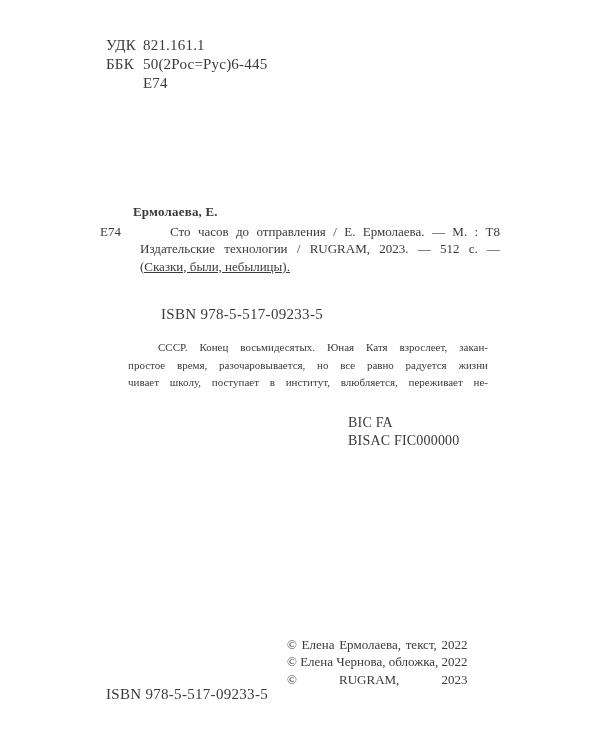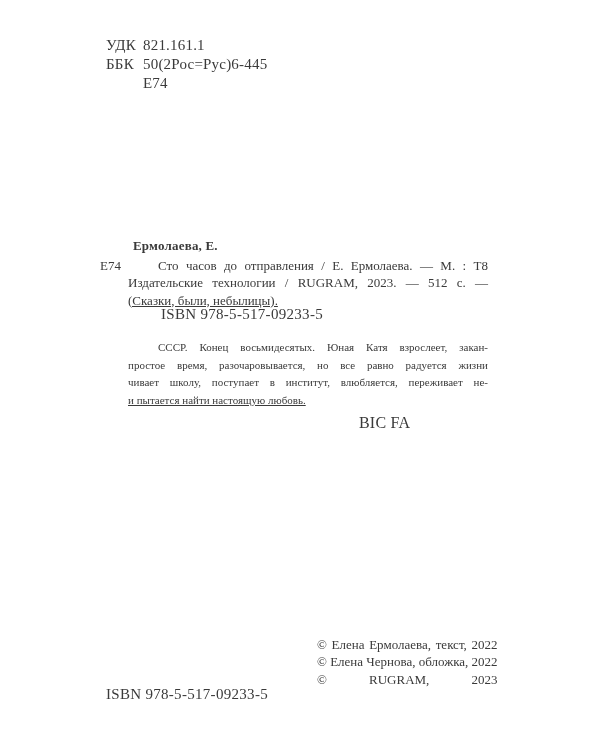--- a/index.html
+++ b/index.html
@@ -26,33 +26,33 @@
     line-height: 19px;
     letter-spacing: 0.2px;
   }
   .cls-row { display: flex; }
   .cls-label { width: 37px; flex: 0 0 37px; }
 
   
   .catalog {
     position: absolute;
     left: 100px;
-    top: 237px;
+    top: 203px;
     width: 389px;
     font-size: 13px;
     line-height: 17.5px;
   }
   .author {
     margin-left: 33px;
     font-weight: bold;
     letter-spacing: 0.2px;
   }
   .record { position: relative; margin-top: 2px; }
   .entry-code { position: absolute; left: 0; top: 0; }
-  .record-text { margin-left: 28px; width: 360px; }
+  .record-text { margin-left: 40px; width: 360px; }
 
   .tline { text-align: justify; text-align-last: justify; }
   .tline-last { text-align-last: left; text-decoration: underline; }
   .record-text .tline:first-child { text-indent: 30px; }
 
   .isbn-mid {
     position: absolute;
     left: 161px;
     top: 306px;
     font-size: 15px;
@@ -67,36 +67,35 @@
     top: 339px;
     width: 360px;
     font-size: 11px;
     line-height: 17.6px;
   }
   .annotation .tline:first-child { text-indent: 30px; }
 
   
   .codes {
     position: absolute;
-    left: 359px;
+    left: 348px;
     top: 414px;
-    font-size: 16px;
+    font-size: 14px;
     line-height: 18px;
     letter-spacing: 0.2px;
   }
 
   
   .copyright {
     position: absolute;
     left: 287px;
     top: 636px;
     font-size: 13px;
     line-height: 17.4px;
     white-space: nowrap;
-    margin-left: 30px;
   }
 
   .isbn-bottom {
     position: absolute;
     left: 106px;
     top: 686px;
     font-size: 15px;
     letter-spacing: 0.3px;
     white-space: nowrap;
   }
@@ -132,25 +131,25 @@
         </div>
     </div>
   </div>
 
   <div class="isbn-mid">ISBN 978-5-517-09233-5</div>
 
   <div class="annotation">
       <div class="tline">СССР. Конец восьмидесятых. Юная Катя взрослеет, закан-</div>
       <div class="tline">простое время, разочаровывается, но все равно радуется жизни</div>
       <div class="tline">чивает школу, поступает в институт, влюбляется, переживает не-</div>
-      <div class="tline tline-last">и пытается найти настоящую любовь.</div>
     </div>
 
   <div class="codes">
     <div>BIC FA</div>
+    <div>BISAC FIC000000</div>
   </div>
 
   <div class="copyright">
       <div class="tline">© Елена Ермолаева, текст, 2022</div>
       <div class="tline">© Елена Чернова, обложка, 2022</div>
       <div class="tline">© RUGRAM, 2023</div>
     </div>
 
   <div class="isbn-bottom">ISBN 978-5-517-09233-5</div>
 

